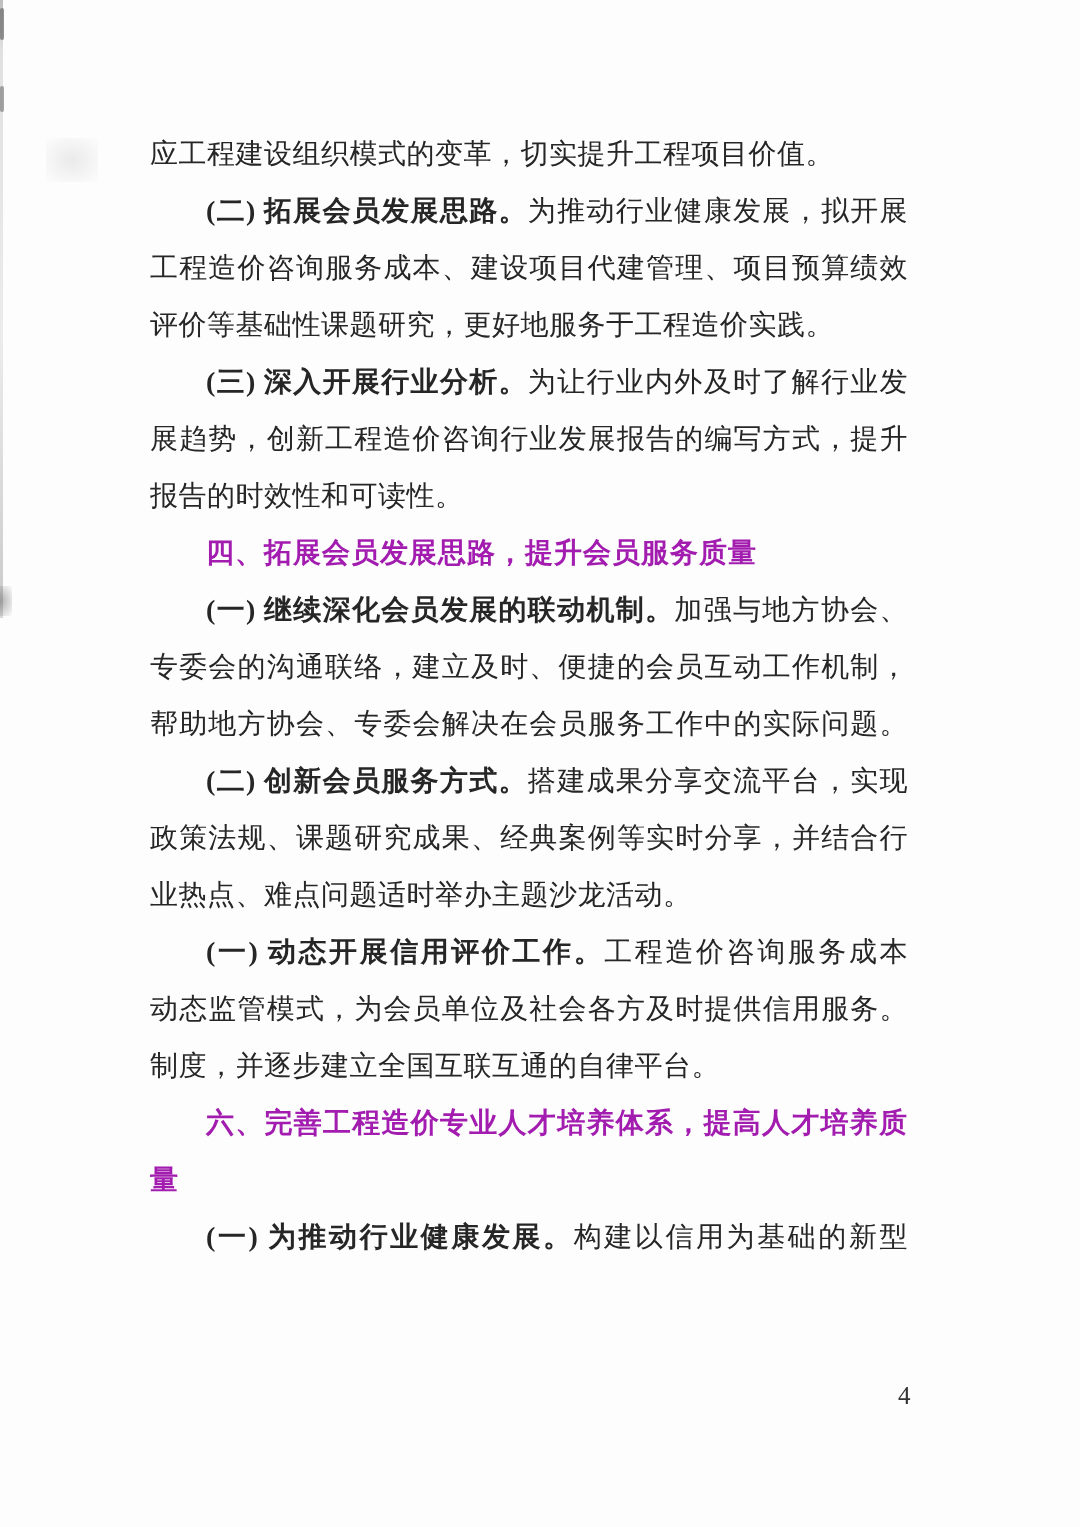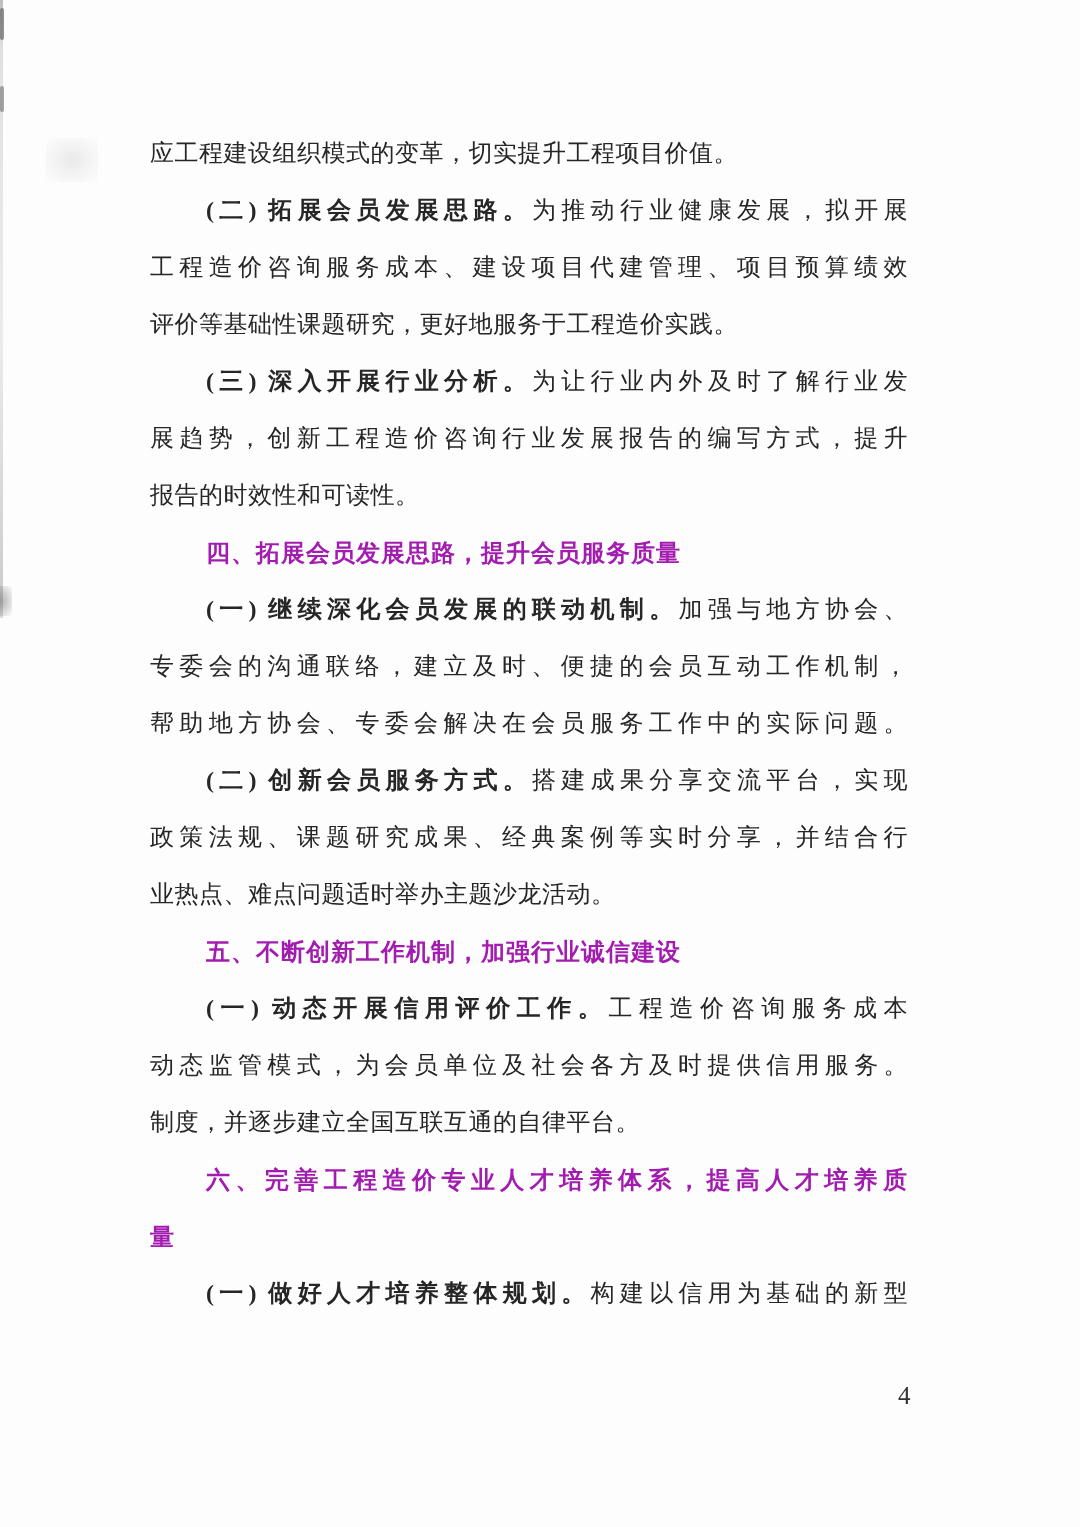--- a/index.html
+++ b/index.html
@@ -16,21 +16,21 @@
     font-family: "Liberation Serif", "DejaVu Serif", serif;
     color: #262626;
   }
   .textblock {
     position: absolute;
     left: 150px;
     top: 125px;
     width: 758px;
   }
   .line {
-    font-size: 24px;
+    font-size: 28px;
     line-height: 57px;
     height: 57px;
     text-align: justify;
     text-align-last: left;
     text-justify: inter-character;
     letter-spacing: 0.5px;
     white-space: nowrap;
   }
   .line.fill {
     white-space: normal;
@@ -121,24 +121,23 @@
     <div class="line indent fill"><span class="lead">(三) 深入开展行业分析。</span><span>为让行业内外及时了解行业发</span></div>
     <div class="line fill"><span class="lead"></span><span>展趋势，创新工程造价咨询行业发展报告的编写方式，提升</span></div>
     <div class="line"><span class="lead"></span><span>报告的时效性和可读性。</span></div>
     <div class="line indent heading"><span class="lead"></span><span>四、拓展会员发展思路，提升会员服务质量</span></div>
     <div class="line indent fill"><span class="lead">(一) 继续深化会员发展的联动机制。</span><span>加强与地方协会、</span></div>
     <div class="line fill"><span class="lead"></span><span>专委会的沟通联络，建立及时、便捷的会员互动工作机制，</span></div>
     <div class="line fill"><span class="lead"></span><span>帮助地方协会、专委会解决在会员服务工作中的实际问题。</span></div>
     <div class="line indent fill"><span class="lead">(二) 创新会员服务方式。</span><span>搭建成果分享交流平台，实现</span></div>
     <div class="line fill"><span class="lead"></span><span>政策法规、课题研究成果、经典案例等实时分享，并结合行</span></div>
     <div class="line"><span class="lead"></span><span>业热点、难点问题适时举办主题沙龙活动。</span></div>
-    <div class="line indent heading"><span class="lead"></span><span>五、不断创新工作机制，加强行业诚信建设</span></div>
     <div class="line indent fill"><span class="lead">(一) 动态开展信用评价工作。</span><span>工程造价咨询服务成本</span></div>
     <div class="line fill"><span class="lead"></span><span>动态监管模式，为会员单位及社会各方及时提供信用服务。</span></div>
     <div class="line"><span class="lead"></span><span>制度，并逐步建立全国互联互通的自律平台。</span></div>
     <div class="line indent heading fill"><span class="lead"></span><span>六、完善工程造价专业人才培养体系，提高人才培养质</span></div>
     <div class="line heading"><span class="lead"></span><span>量</span></div>
-    <div class="line indent fill"><span class="lead">(一) 做好人才培养整体规划。</span><span>构建以信用为基础的新型</span></div>
+    <div class="line indent fill"><span class="lead">(一) 为推动行业健康发展。</span><span>构建以信用为基础的新型</span></div>
   </div>
 
   <div class="pagenum">4</div>
 
 </div>
 
 </body></html>

